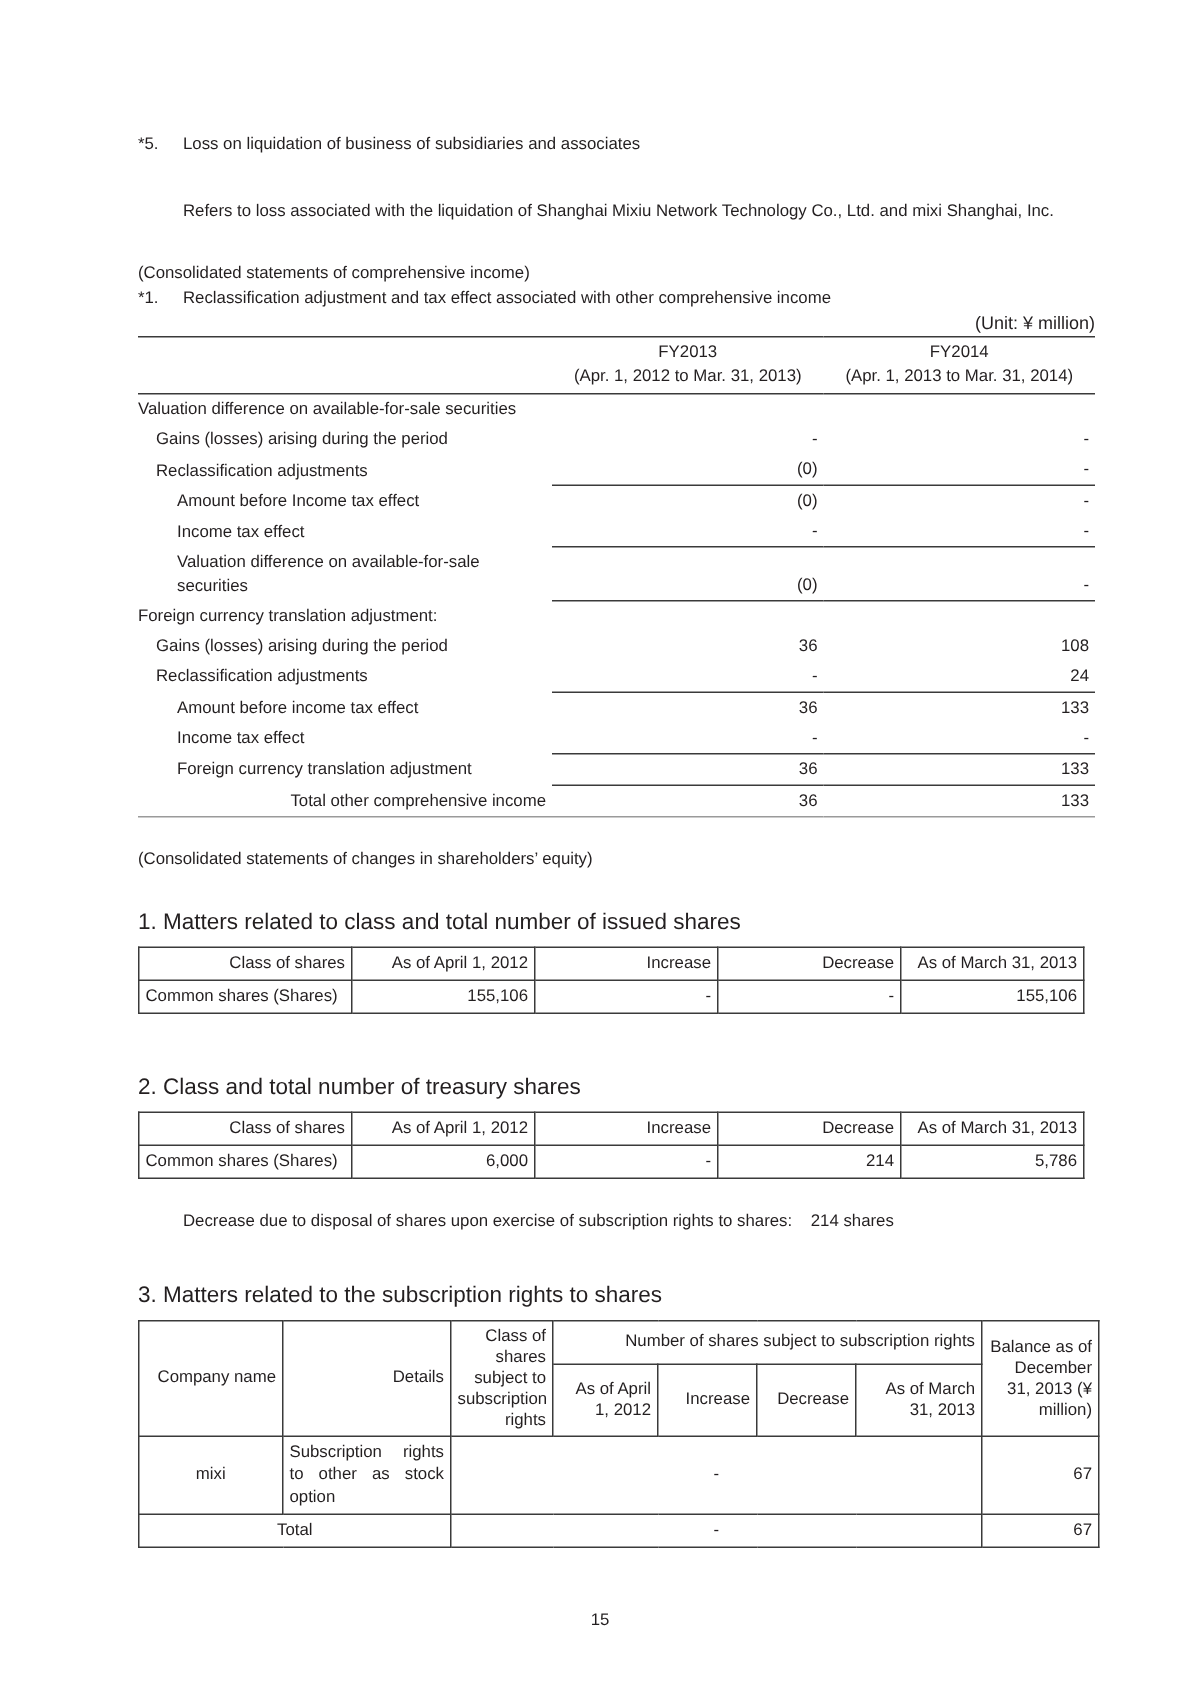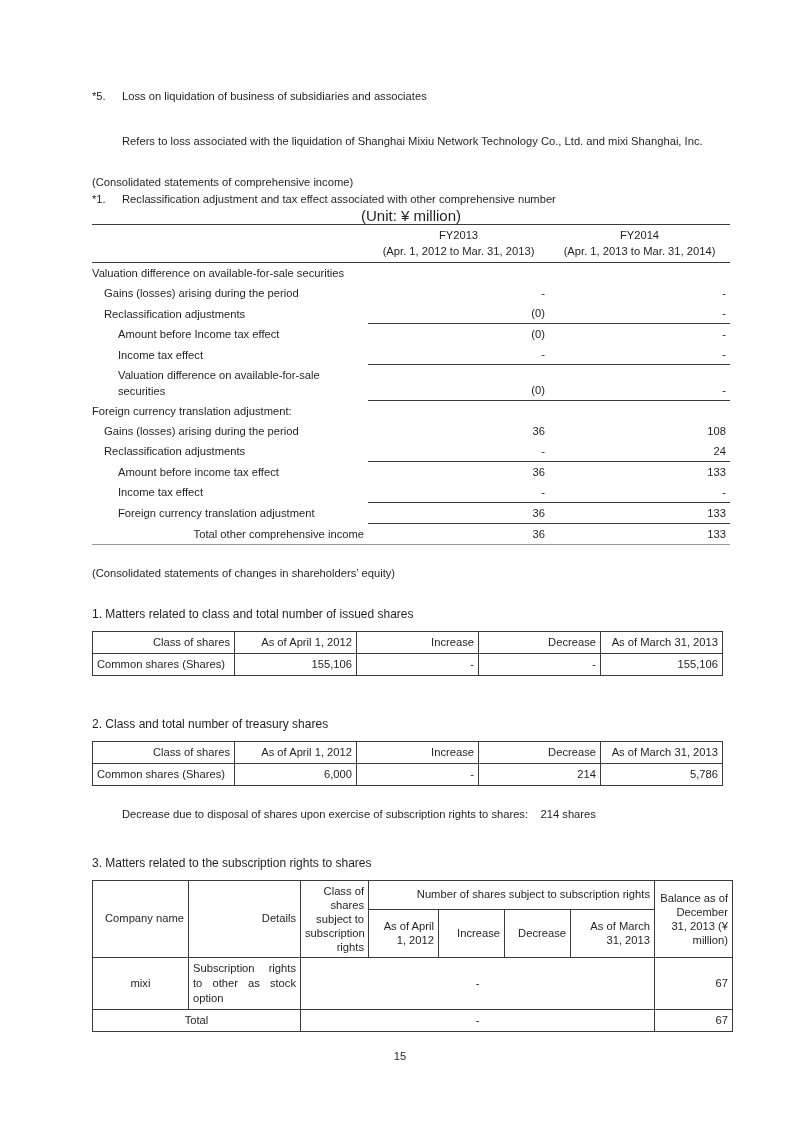--- a/index.html
+++ b/index.html
@@ -38,30 +38,30 @@
   .indent-hang {
     padding-left: 30px;
     text-indent: -30px;
   }
   .spacer-16 { height: 16px; }
   .spacer-20 { height: 20px; }
   .spacer-24 { height: 24px; }
   .spacer-8 { height: 8px; }
 
   .num-item {
-    font-size: 12px;
+    font-size: 15px;
     line-height: 17px;
     padding-left: 30px;
     text-indent: -30px;
   }
 
   
   .unit-line {
-    font-size: 15px;
-    text-align: center;
+    font-size: 12px;
+    text-align: right;
     line-height: 15px;
     padding-bottom: 1px;
   }
   table.ci {
     width: 638px;
     border-collapse: collapse;
     font-size: 11.2px;
     table-layout: fixed;
   }
   table.ci col.c-label { width: 276px; }
@@ -136,41 +136,41 @@
   
   table.shares col.c-cls  { width: 142px; }
   table.shares col.c-ap   { width: 122px; }
   table.shares col.c-in   { width: 122px; }
   table.shares col.c-de   { width: 122px; }
   table.shares col.c-mr   { width: 122px; }
 
   .page-number {
     position: absolute;
     left: 0;
-    top: 1050px;
+    top: 1074px;
     width: 800px;
     text-align: center;
     font-size: 11.2px;
   }
 </style>
 </head>
 <body>
 
 <div class="page">
   <div class="content">
 
     <div class="note-block">
       <div class="line indent-hang"><span>*5.</span>	<span>Loss on liquidation of business of subsidiaries and associates</span></div>
       <div class="line indent-1" style="padding-left:30px;text-indent:0;">Refers to loss associated with the liquidation of Shanghai Mixiu Network Technology Co., Ltd. and mixi Shanghai, Inc.</div>
     </div>
 
     <div class="spacer-24"></div>
 
     <div class="line">(Consolidated statements of comprehensive income)</div>
-    <div class="line indent-hang"><span>*1.</span>	<span>Reclassification adjustment and tax effect associated with other comprehensive number</span></div>
+    <div class="line indent-hang"><span>*1.</span>	<span>Reclassification adjustment and tax effect associated with other comprehensive income</span></div>
 
     <div class="unit-line">(Unit: ¥ million)</div>
 
     <table class="ci">
       <colgroup>
         <col class="c-label">
           <col class="c-num">
           <col class="c-num">
       </colgroup>
       <thead>

